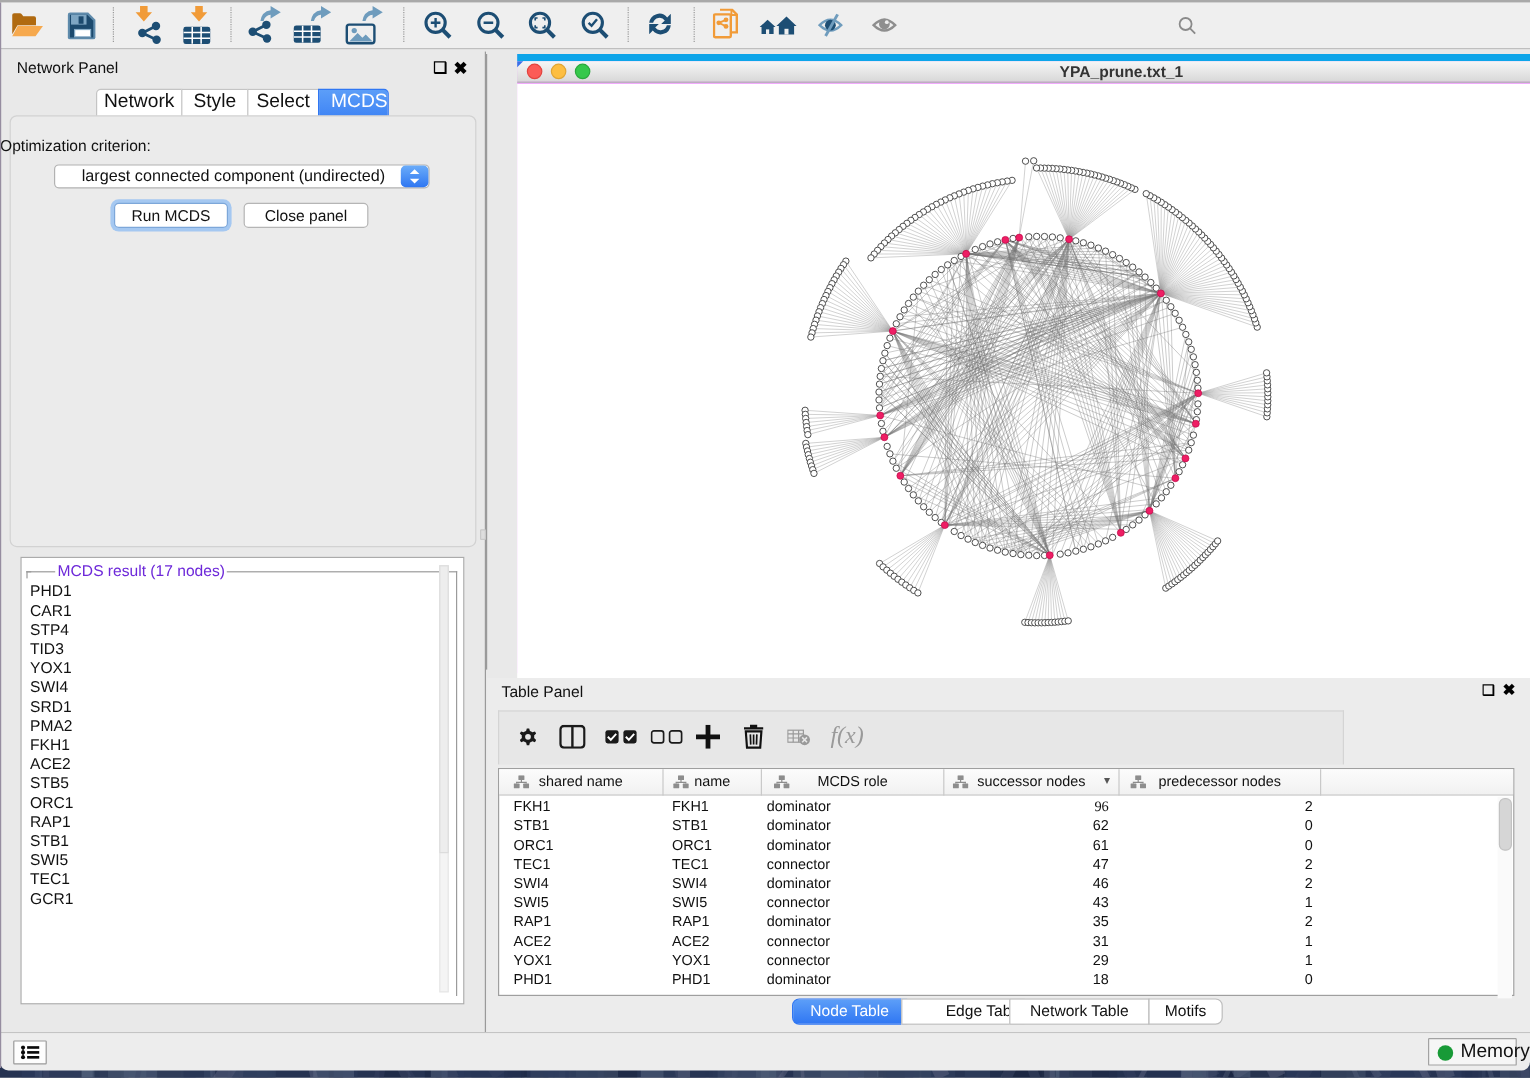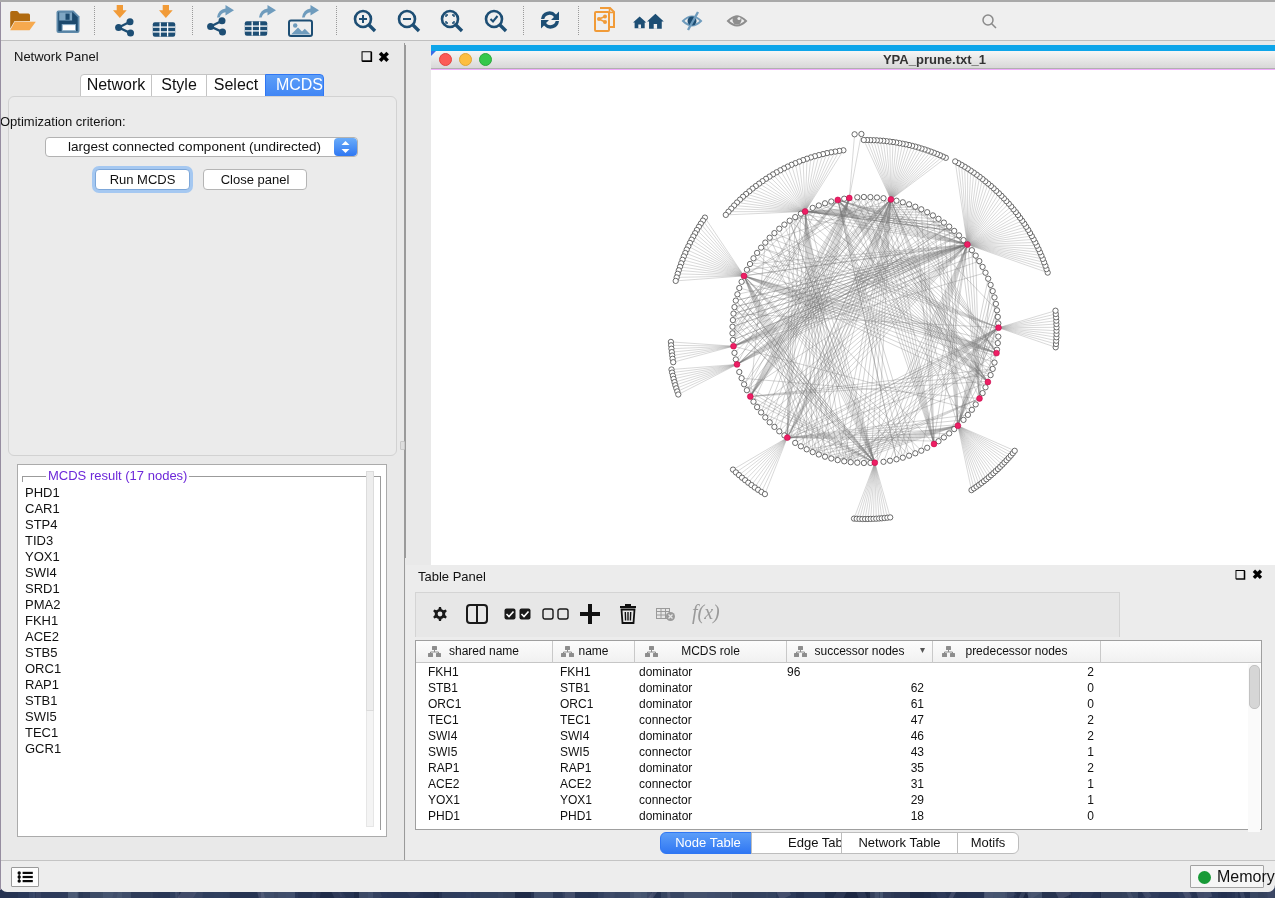--- a/index.html
+++ b/index.html
@@ -1357,21 +1357,21 @@
               <rect x="8" y="7" width="5" height="4" rx="0.5"></rect>
               <path d="M6.5 4 L6.5 6 M2.5 7 L2.5 6 L10.5 6 L10.5 7" stroke="#8d8d8d" stroke-width="1" fill="none"></path>
             </g>
           </svg>
           <div class="hlabel">predecessor nodes</div>
         </div>
       </div>
     <div class="trow" style="left:12px; top:23px;">FKH1</div>
       <div class="trow" style="left:144px; top:23px;">FKH1</div>
       <div class="trow" style="left:223px; top:23px;">dominator</div>
-      <div class="trow" style="left:371px; top:23px; width:137px; text-align:left;">96</div>
+      <div class="trow" style="left:371px; top:23px; width:137px; text-align:right;font-family:Liberation Serif, serif;">96</div>
       <div class="trow" style="left:517px; top:23px; width:161px; text-align:right;">2</div>
       <div class="trow" style="left:12px; top:39px;">STB1</div>
       <div class="trow" style="left:144px; top:39px;">STB1</div>
       <div class="trow" style="left:223px; top:39px;">dominator</div>
       <div class="trow" style="left:371px; top:39px; width:137px; text-align:right;">62</div>
       <div class="trow" style="left:517px; top:39px; width:161px; text-align:right;">0</div>
       <div class="trow" style="left:12px; top:55px;">ORC1</div>
       <div class="trow" style="left:144px; top:55px;">ORC1</div>
       <div class="trow" style="left:223px; top:55px;">dominator</div>
       <div class="trow" style="left:371px; top:55px; width:137px; text-align:right;">61</div>

